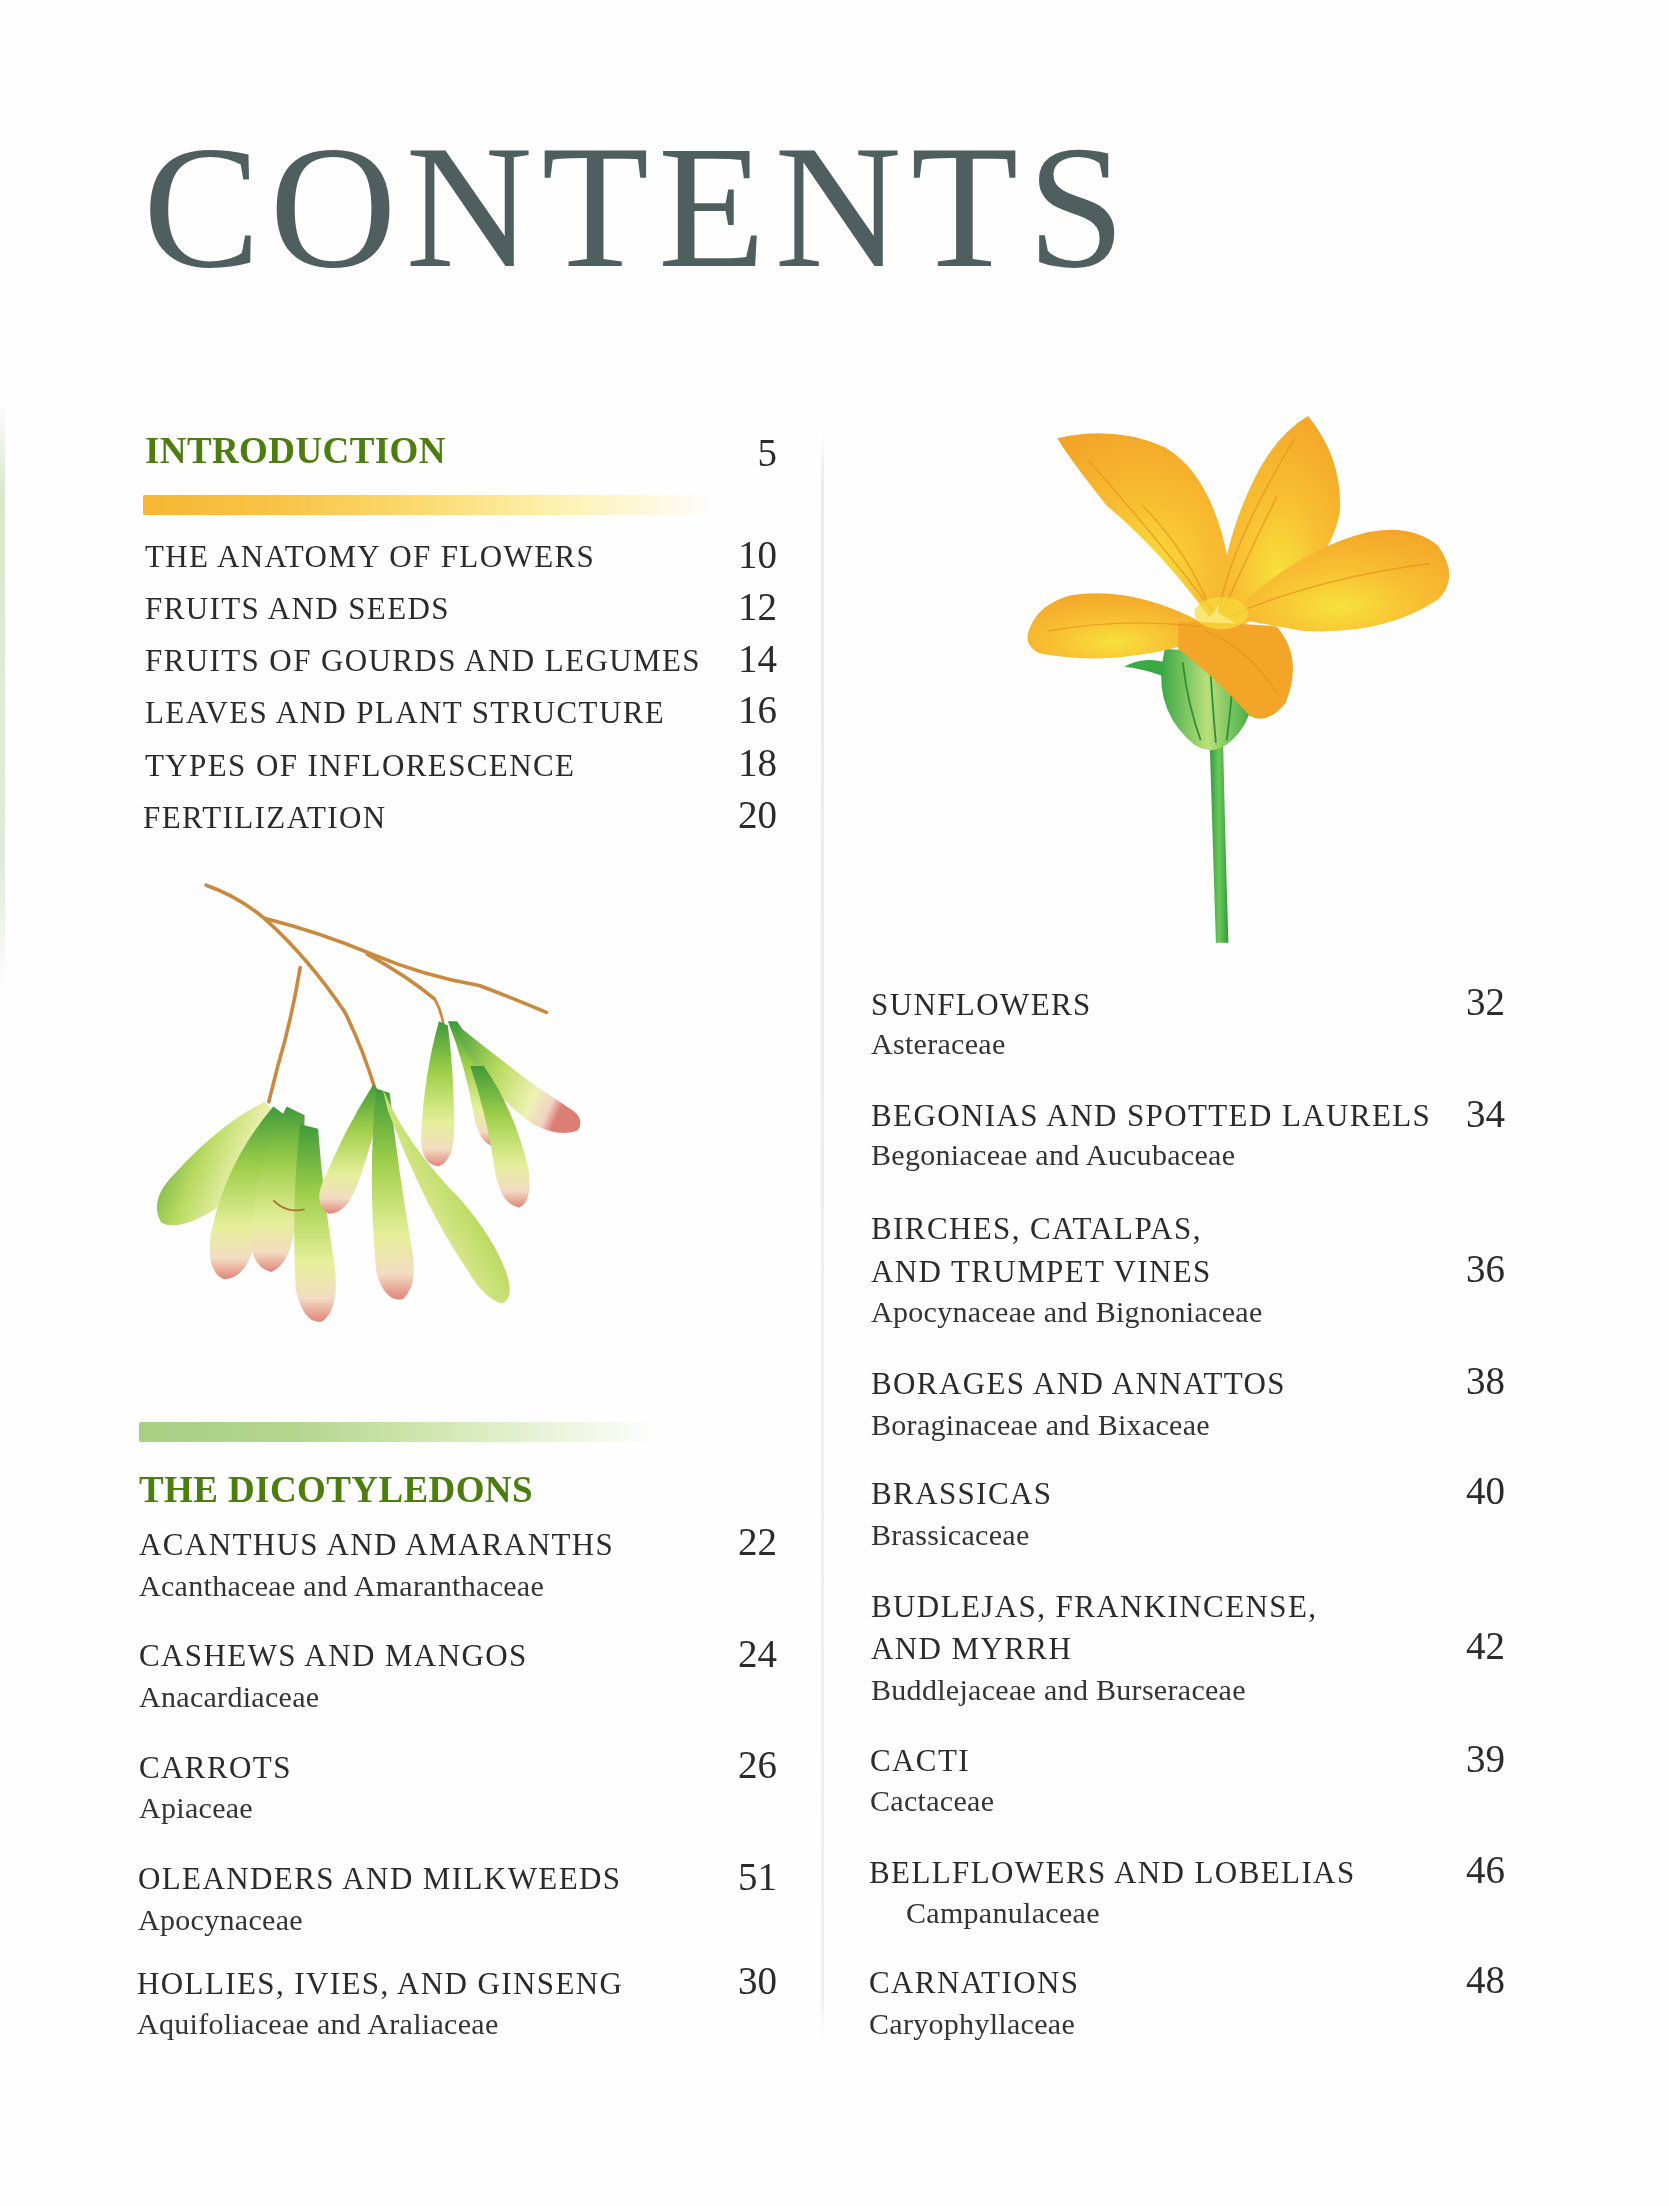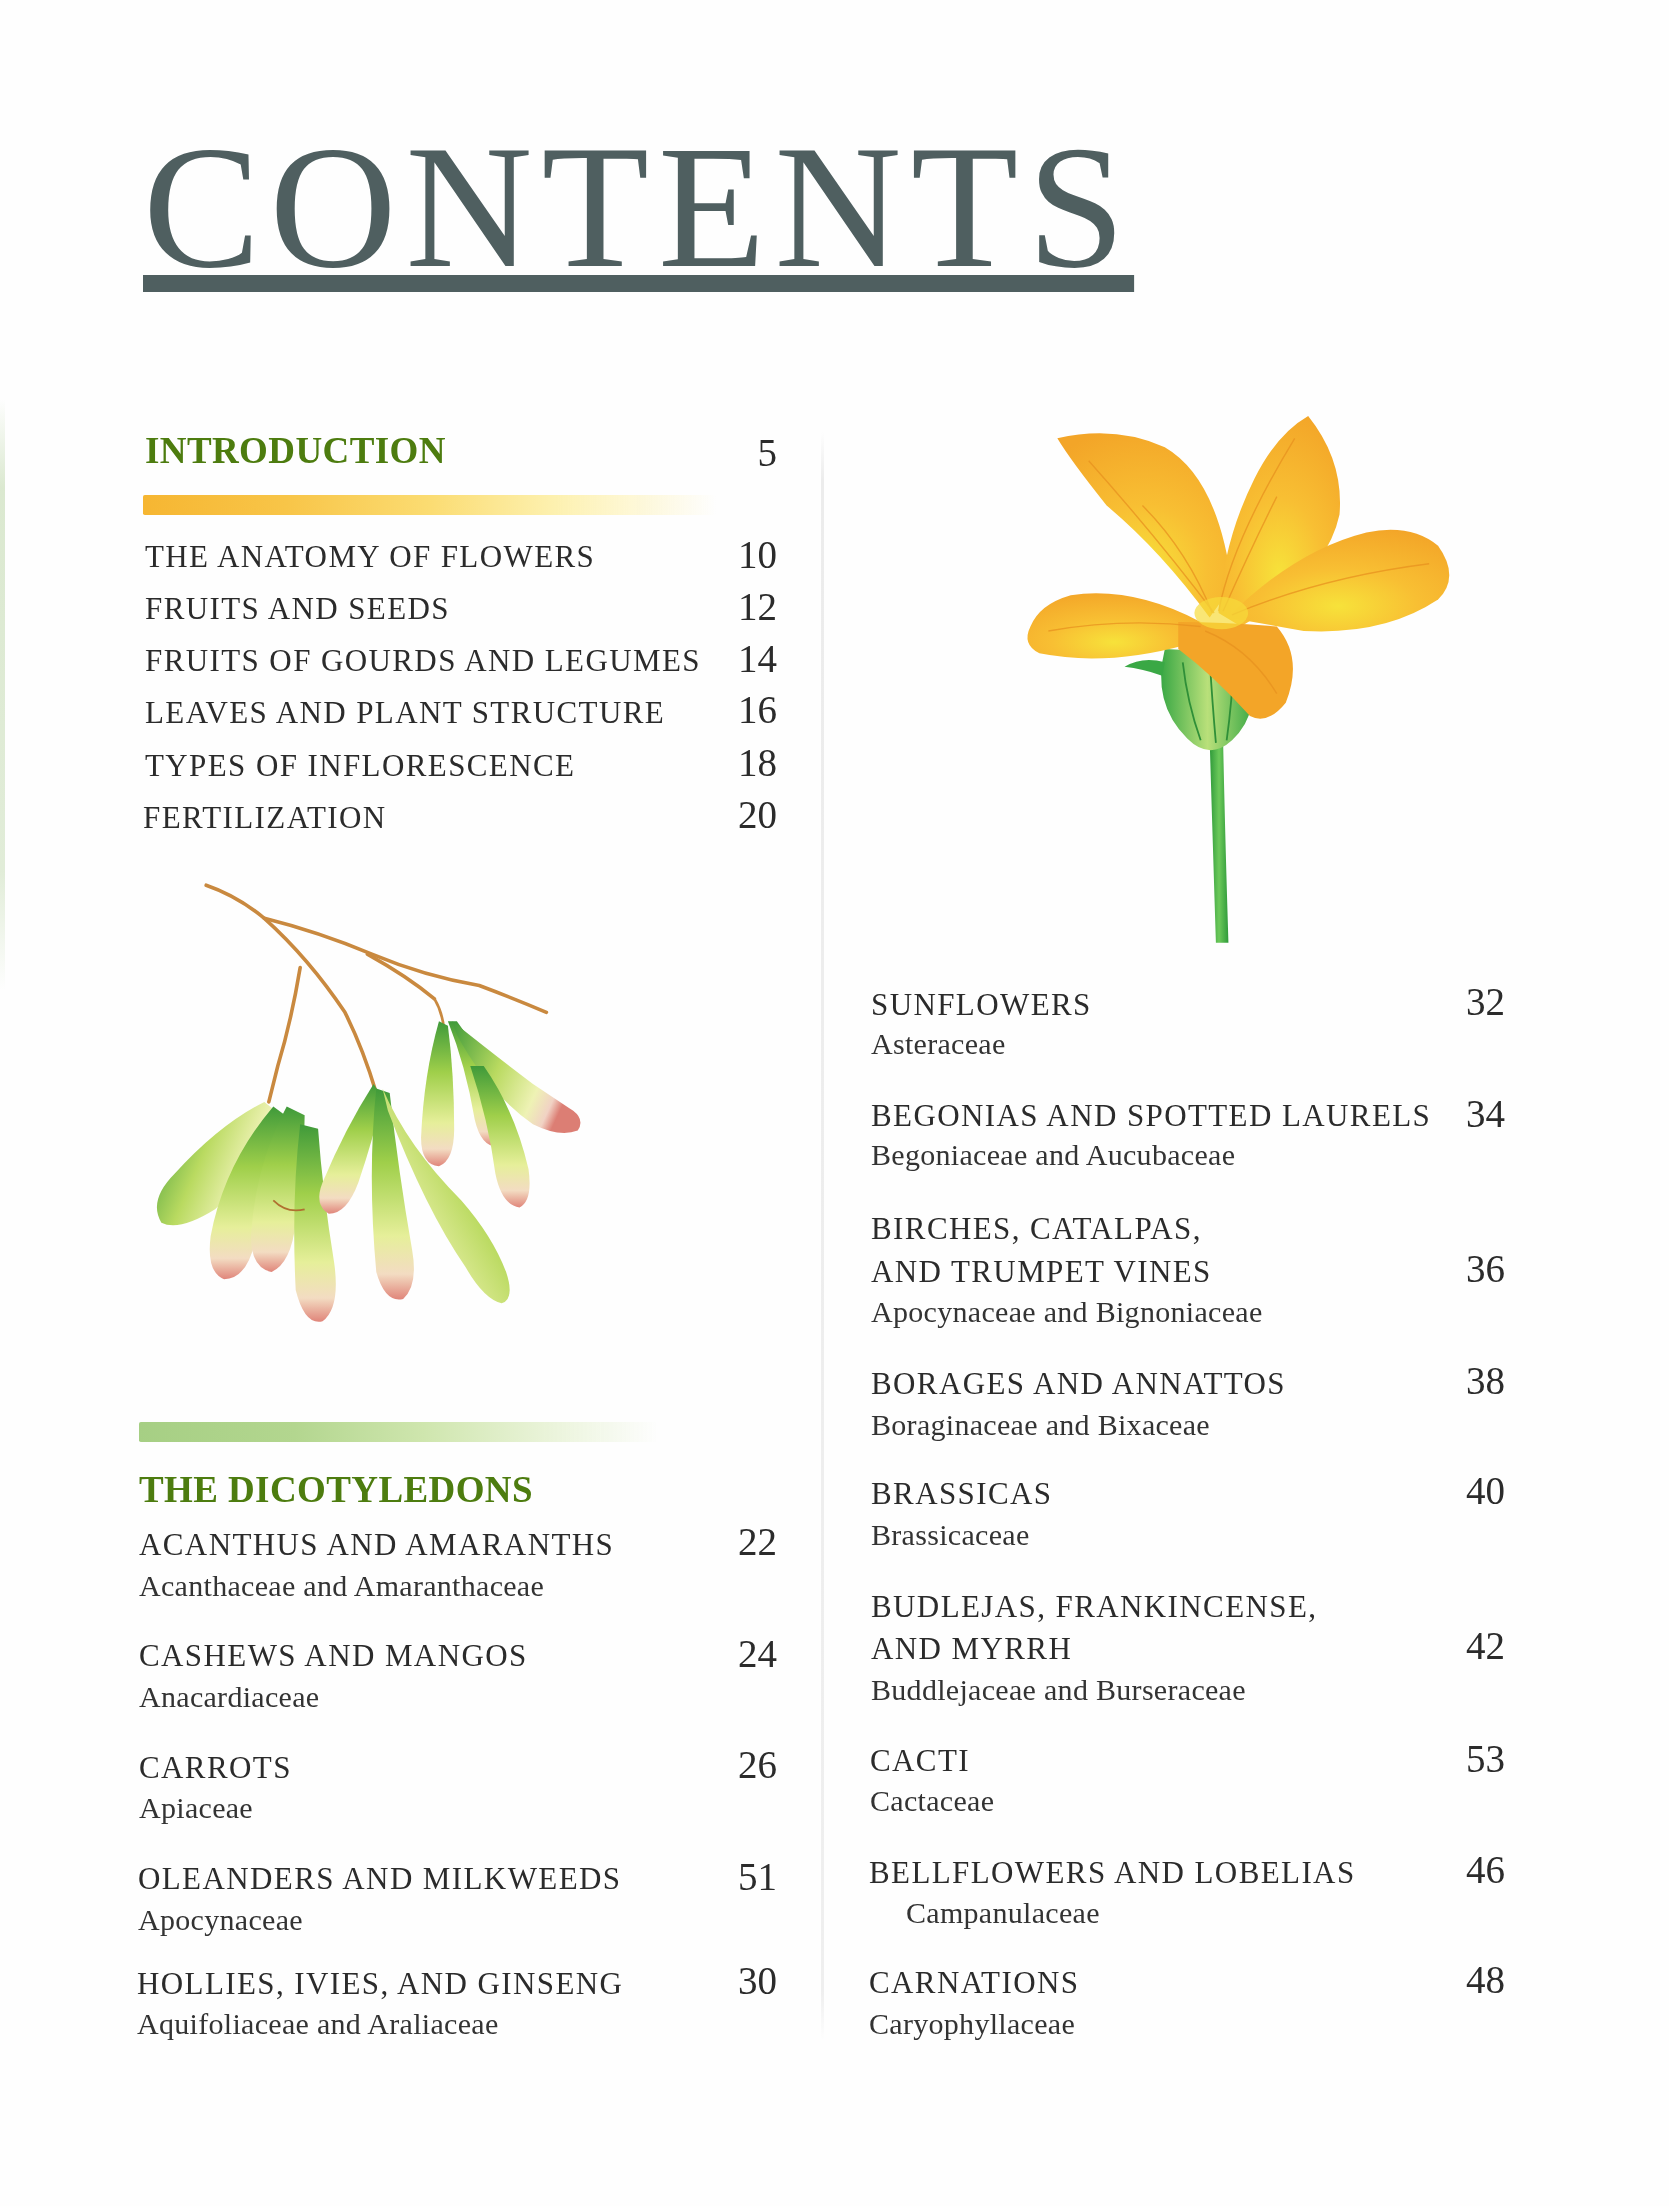--- a/index.html
+++ b/index.html
@@ -7,21 +7,21 @@
     width: 1669px; height: 2207px; position: relative; overflow: hidden;
     background: #fefefe;
     font-family: "Liberation Serif", "DejaVu Serif", serif;
     color: #2a2a2a;
   }
   .abs { position: absolute; white-space: nowrap; line-height: 1; }
   .edge-tint { position: absolute; left: 0; top: 399px; width: 4.5px; height: 591px;
     background: linear-gradient(to bottom, rgba(190,215,170,0), rgba(190,215,170,0.55) 15%, rgba(190,215,170,0.45) 80%, rgba(190,215,170,0)); }
   .page-title {
     left: 143px; top: 119px; font-size: 176px; letter-spacing: 9px;
-    color: #4f5f60; font-weight: normal; text-decoration: underline;
+    color: #4f5f60; font-weight: normal;
   }
   .section-heading { font-size: 37px; font-weight: bold; color: #4d7c0f; letter-spacing: 0.4px; }
   .entry-name { font-size: 31px; letter-spacing: 1.4px; text-transform: uppercase; color: #2b2b2b; }
   .family { font-size: 30px; letter-spacing: 0.3px; color: #333; }
   .num { font-size: 39px; color: #2b2b2b; text-align: right; }
   .num.left { right: 892px; }   
   .num.right { right: 164px; }  
   .bar { position: absolute; }
   .bar-yellow { left: 143px; top: 495px; width: 573px; height: 19.7px;
     background: linear-gradient(to right, #f6b632 0%, #f8c548 25%, #fbdc72 50%, #fdf1b0 72%, rgba(255,250,220,0) 100%);
@@ -204,21 +204,21 @@
 <div class="abs entry-name" style="left:871px; top:1478px;">BRASSICAS</div>
 <div class="abs num right" style="top:1471px;">40</div>
 <div class="abs family" style="left:871px; top:1520px;">Brassicaceae</div>
 
 <div class="abs entry-name" style="left:871px; top:1591px;">BUDLEJAS, FRANKINCENSE,</div>
 <div class="abs entry-name" style="left:871px; top:1633px;">AND MYRRH</div>
 <div class="abs num right" style="top:1626px;">42</div>
 <div class="abs family" style="left:871px; top:1675px;">Buddlejaceae and Burseraceae</div>
 
 <div class="abs entry-name" style="left:870px; top:1745px;">CACTI</div>
-<div class="abs num right" style="top:1739px;">53</div>
+<div class="abs num right" style="top:1739px;">39</div>
 <div class="abs family" style="left:870px; top:1786px;">Cactaceae</div>
 
 <div class="abs entry-name" style="left:869px; top:1857px;">BELLFLOWERS AND LOBELIAS</div>
 <div class="abs num right" style="top:1850px;">46</div>
 <div class="abs family" style="left:869px; top:1898px;margin-left:37px;">Campanulaceae</div>
 
 <div class="abs entry-name" style="left:869px; top:1967px;">CARNATIONS</div>
 <div class="abs num right" style="top:1960px;">48</div>
 <div class="abs family" style="left:869px; top:2009px;">Caryophyllaceae</div>
 

